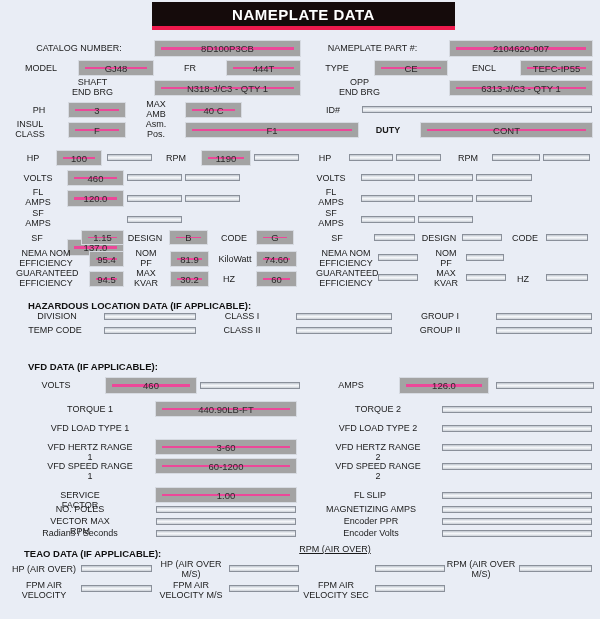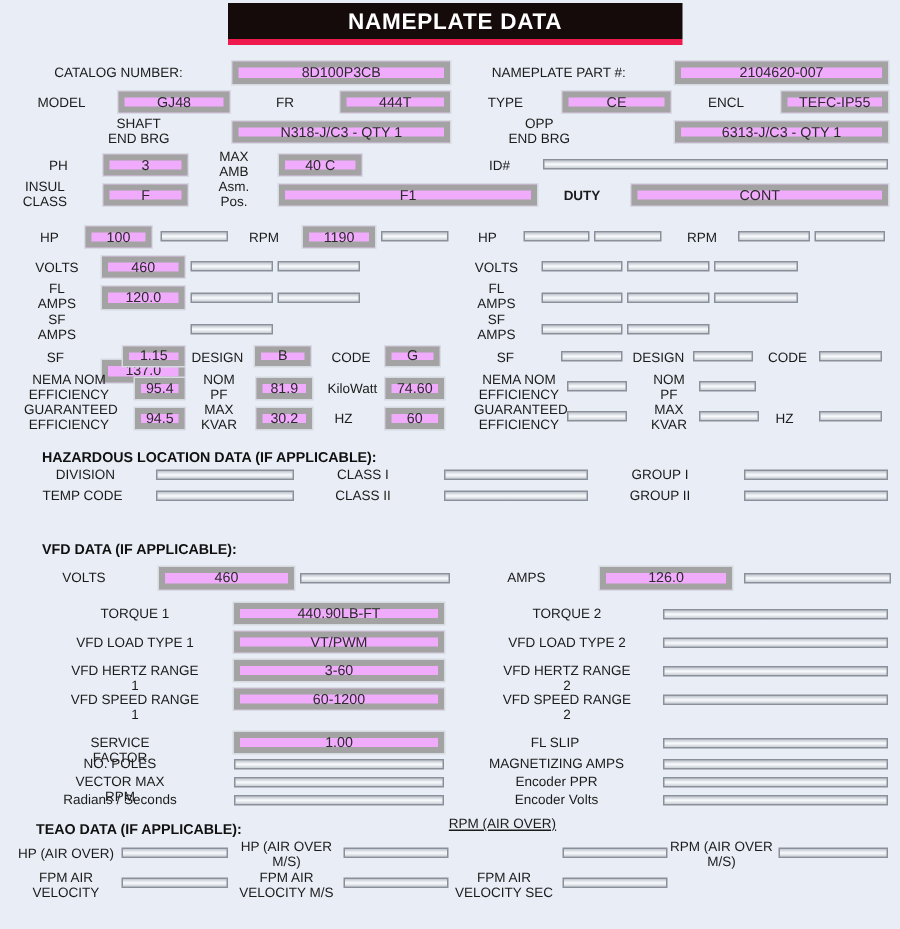--- a/index.html
+++ b/index.html
@@ -1,21 +1,21 @@
 <!DOCTYPE html>
 <html><head>
 <meta charset="utf-8">
 <style>
   html,body{margin:0;padding:0;}
   body{background:#e9edf5;font-family:"Liberation Sans",sans-serif;}
   .canvas{position:relative;width:600px;height:619px;background:#e9edf5;overflow:hidden;}
   .abs{position:absolute;box-sizing:border-box;}
   .lbl{font-size:9px;line-height:9.5px;color:#1b1b1b;text-align:center;white-space:pre-line;}
   .sec-title{font-size:9.5px;font-weight:bold;color:#101010;white-space:nowrap;}
-  .box{background:#f0abfc;border:4px solid #a3a3a3;box-shadow:0 0 0 1px #d6dae1;
+  .box{background:#ec4899;border:6px solid #a3a3a3;box-shadow:0 0 0 1px #d6dae1;
        display:flex;align-items:center;justify-content:center;
        font-size:9.5px;color:#2b2b2b;white-space:nowrap;}
   .bar{height:7px;border:1px solid #8a909a;
        background:linear-gradient(180deg,#bfc5cd 0%,#eef1f5 40%,#f7f9fb 55%,#c9ced5 100%);}
   .hdr{background:#150b0b;color:#ffffff;display:flex;align-items:center;justify-content:center;
        font-weight:bold;font-size:15px;letter-spacing:0.5px;}
   .stripe{background:#ee1a4d;}
 </style>
 </head>
 <body>
@@ -171,21 +171,20 @@
   <div class="abs lbl" style="left:321px;top:381px;width:60px;">AMPS</div>
   <div class="abs box" style="left:400px;top:378px;width:88px;height:15px;">126.0</div>
   <div class="abs bar" style="left:496px;top:382px;width:98px;"></div>
 
   <div class="abs lbl" style="left:62px;top:405px;width:56px;">TORQUE 1</div>
   <div class="abs box" style="left:156px;top:402px;width:140px;height:14px;">440.90LB-FT</div>
   <div class="abs lbl" style="left:350px;top:405px;width:56px;">TORQUE 2</div>
   <div class="abs bar" style="left:442px;top:406px;width:150px;"></div>
 
   <div class="abs lbl" style="left:50px;top:424px;width:80px;">VFD LOAD TYPE 1</div>
-  <div class="abs box" style="left:156px;top:421px;width:140px;height:14px;">VT/PWM</div>
   <div class="abs lbl" style="left:338px;top:424px;width:80px;">VFD LOAD TYPE 2</div>
   <div class="abs bar" style="left:442px;top:425px;width:150px;"></div>
 
   <div class="abs lbl" style="left:45px;top:443px;width:90px;">VFD HERTZ RANGE 1</div>
   <div class="abs box" style="left:156px;top:440px;width:140px;height:14px;">3-60</div>
   <div class="abs lbl" style="left:333px;top:443px;width:90px;">VFD HERTZ RANGE 2</div>
   <div class="abs bar" style="left:442px;top:444px;width:150px;"></div>
 
   <div class="abs lbl" style="left:45px;top:462px;width:90px;">VFD SPEED RANGE 1</div>
   <div class="abs box" style="left:156px;top:459px;width:140px;height:14px;">60-1200</div>

